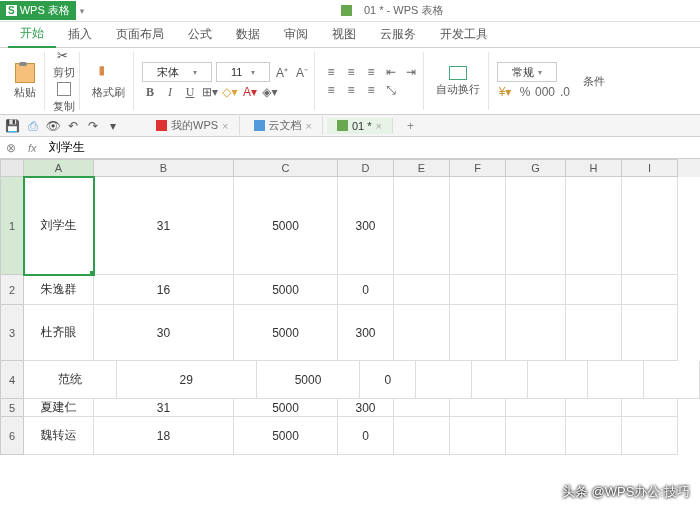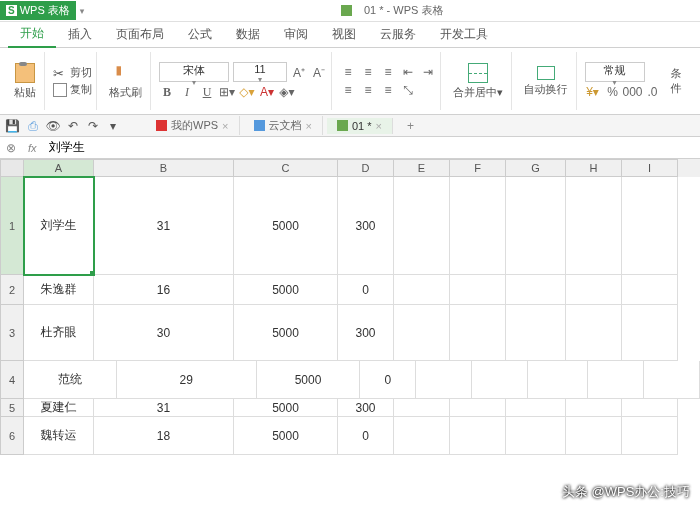--- a/index.html
+++ b/index.html
@@ -13,23 +13,23 @@
   .menubar { height: 26px; display: flex; align-items: center; padding-left: 8px; gap: 0; border-bottom: 1px solid #d0d0d0; }
   .menu-item { padding: 4px 12px; font-size: 12px; color: #555; cursor: pointer; }
   .menu-item.active { color: #2e9e4a; border-bottom: 2px solid #2e9e4a; }
   .ribbon { height: 67px; background: #fff; border-bottom: 1px solid #d0d0d0; display: flex; align-items: stretch; padding: 4px 6px; gap: 4px; overflow: hidden; }
   .r-group { display: flex; flex-direction: column; gap: 2px; padding: 0 4px; border-right: 1px solid #e5e5e5; justify-content: center; }
   .r-group.noborder { border-right: none; }
   .r-row { display: flex; align-items: center; gap: 4px; }
   .r-big { display: flex; flex-direction: column; align-items: center; gap: 2px; padding: 2px 4px; cursor: pointer; }
   .r-big .ico { width: 20px; height: 20px; }
   .r-big .lbl { font-size: 11px; color: #555; white-space: nowrap; }
-  .r-small { display: flex; align-items: center; gap: 3px; font-size: 11px; color: #555; cursor: pointer; white-space: nowrap; }
+  .r-small { display: flex; align-items: center; gap: 3px; font-size: 11px; color: #555; cursor: pointer; white-space: nowrap; flex-direction: column; }
   .r-small .ico { width: 14px; height: 14px; }
-  .combo { border: 1px solid #ccc; height: 20px; font-size: 11px; padding: 0 14px; background: #fff; display: flex; align-items: center; justify-content: space-between; flex-direction: column; }
+  .combo { border: 1px solid #ccc; height: 20px; font-size: 11px; padding: 0 14px; background: #fff; display: flex; align-items: center; justify-content: space-between; }
   .font-combo { width: 70px; }
   .size-combo { width: 54px; }
   .style-combo { width: 60px; }
   .caret { font-size: 8px; color: #888; }
   .btn-ico { width: 16px; height: 16px; display: flex; align-items: center; justify-content: center; cursor: pointer; color: #666; }
   .btn-ico.b { font-weight: bold; font-family: serif; }
   .btn-ico.i { font-style: italic; font-family: serif; }
   .btn-ico.u { text-decoration: underline; font-family: serif; }
   .ico-clipboard { background: #f4c07a; border: 1px solid #c89643; position: relative; }
   .ico-clipboard::after { content: ""; position: absolute; top: -2px; left: 3px; width: 8px; height: 4px; background: #888; border-radius: 2px; }
@@ -151,26 +151,20 @@
     </div>
     <div class="r-row">
       <span class="btn-ico">≡</span>
       <span class="btn-ico">≡</span>
       <span class="btn-ico">≡</span>
       <span class="btn-ico">⤡</span>
     </div>
   </div>
   <div class="r-group">
     <div class="r-big">
-      <div class="ico ico-merge"></div>
-      <span class="lbl"><span>合并居中</span>▾</span>
-    </div>
-  </div>
-  <div class="r-group">
-    <div class="r-big">
       <div class="ico" style="border:1px solid #4a7;width:18px;height:14px"></div>
       <span class="lbl">自动换行</span>
     </div>
   </div>
   <div class="r-group noborder">
     <div class="r-row">
       <div class="combo style-combo">
           <span>常规</span>
           <span class="caret">▾</span>
         </div>

